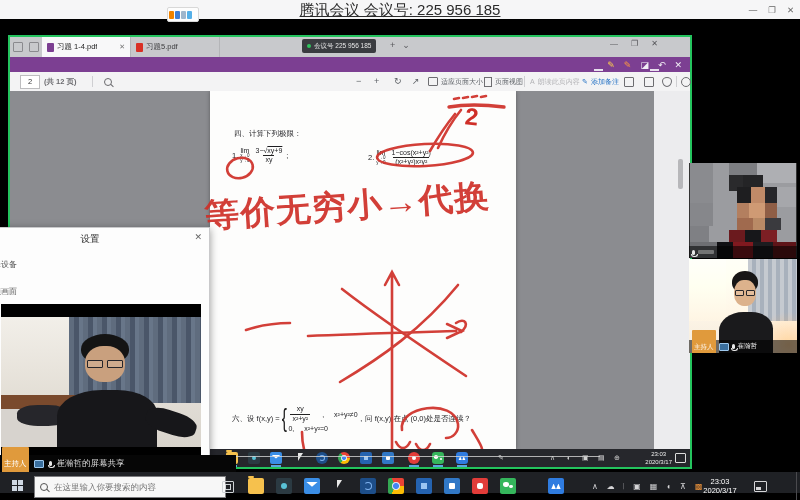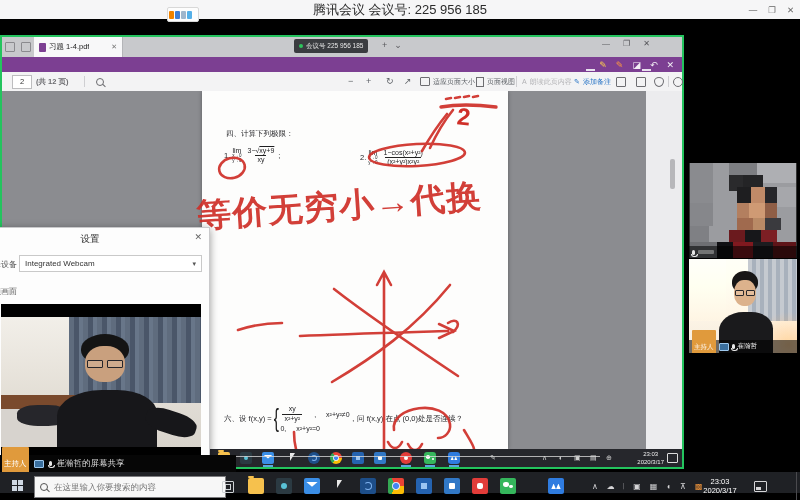--- a/index.html
+++ b/index.html
@@ -2,29 +2,29 @@
 <html style="--accent-green: #24c45e; --purple-bar: #7c3f92; --annotation-red: #cf2f28; --badge-orange: #e09a3c; --note-blue: #1f6fc4;"><head>
 <meta charset="utf-8">
 <style>
   html,body{margin:0;padding:0;background:#000;}
   #stage{position:relative;width:800px;height:500px;overflow:hidden;background:#000;
          font-family:"Liberation Sans","DejaVu Sans",sans-serif;cursor:default;}
   .abs{position:absolute;}
 
   
   #titlebar{left:0;top:0;width:800px;height:19px;background:#f6f6f7;z-index:3;}
-  #meet-title{width:100%;text-align:center;font-size:13px;color:#2b2b2b;line-height:19px;}
+  #meet-title{width:100%;text-align:center;font-size:15px;color:#2b2b2b;line-height:19px;text-decoration:underline;}
   #win-controls{right:6px;top:0;height:19px;display:flex;gap:11px;align-items:center;color:#666;font-size:8.5px;}
   #sogou{left:167px;top:7px;width:28px;height:13px;background:#fdfdfd;border:1px solid #d8d8d8;border-radius:2px;
          display:flex;align-items:center;gap:1px;padding:0 1px;z-index:4;}
   #sogou .sg{width:5px;height:8px;border-radius:1px;}
   .sg1{background:#f08300;} .sg2{background:#3f7fd6;} .sg3{background:#9fb6cc;} .sg4{background:#56b0e8;}
 
   
-  #shared{left:0;top:35px;width:680px;height:430px;border:2px solid var(--accent-green,#24c45e);
+  #shared{left:8px;top:35px;width:680px;height:430px;border:2px solid var(--accent-green,#24c45e);
           background:#7dd3fc;z-index:2;}
   
   #tabbar{left:0;top:0;width:680px;height:20px;background:#c8c9cc;display:flex;align-items:flex-end;}
   .navic{width:8px;height:8px;border:1px solid #8a8a8e;margin:0 3px 5px 3px;border-radius:1px;}
   .tab{height:20px;display:flex;align-items:center;gap:3px;padding:0 5px;font-size:7.5px;color:#3c3c3e;
        border-right:1px solid #b4b5b8;width:78px;}
   .tab.active{background:#f8f8f9;color:#222;}
   .pdficon{width:7px;height:9px;border-radius:1px;}
   .pdficon.purple{background:#7c3f92;} .pdficon.red{background:#d93025;}
   .tab .x{margin-left:auto;color:#777;font-size:7px;}
@@ -204,20 +204,24 @@
 
   <div class="abs" id="shared">
 
     <div class="abs" id="tabbar">
       <span class="navic"></span>
       <span class="navic"></span>
       <div class="tab active">
         <span class="pdficon purple"></span>
         <span class="tablabel">习题 1-4.pdf</span>
         <span class="x">✕</span>
+      </div>
+      <div class="tab">
+        <span class="pdficon red"></span>
+        <span class="tablabel">习题5.pdf</span>
       </div>
       <div class="abs" id="tab-extra">
         <span>+</span>
         <span>⌄</span>
       </div>
       <div class="abs" id="pdf-controls">
         <span>—</span>
         <span>❐</span>
         <span>✕</span>
       </div>
@@ -375,24 +379,20 @@
         <div>2020/3/17</div>
       </div>
       <span id="stb-notif"></span>
     </div>
   </div>
 
   <div class="abs" id="settings">
     <div class="abs" id="settings-title">设置</div>
     <span class="abs" id="settings-close">✕</span>
     <div class="abs" id="device-label">选择设备</div>
-    <div class="abs" id="device-select">
-      <span>Integrated Webcam</span>
-      <span class="abs" id="device-caret">▾</span>
-    </div>
     <div class="abs" id="preview-label">视频画面</div>
     <div class="abs" id="preview">
       <div class="camwrap">
         <div class="cam">
           <div class="wallshade"></div>
           <div class="curtain"></div>
           <div class="headboard"></div>
           <div class="bedding"></div>
           <div class="clutter"></div>
           <div class="body"></div>

